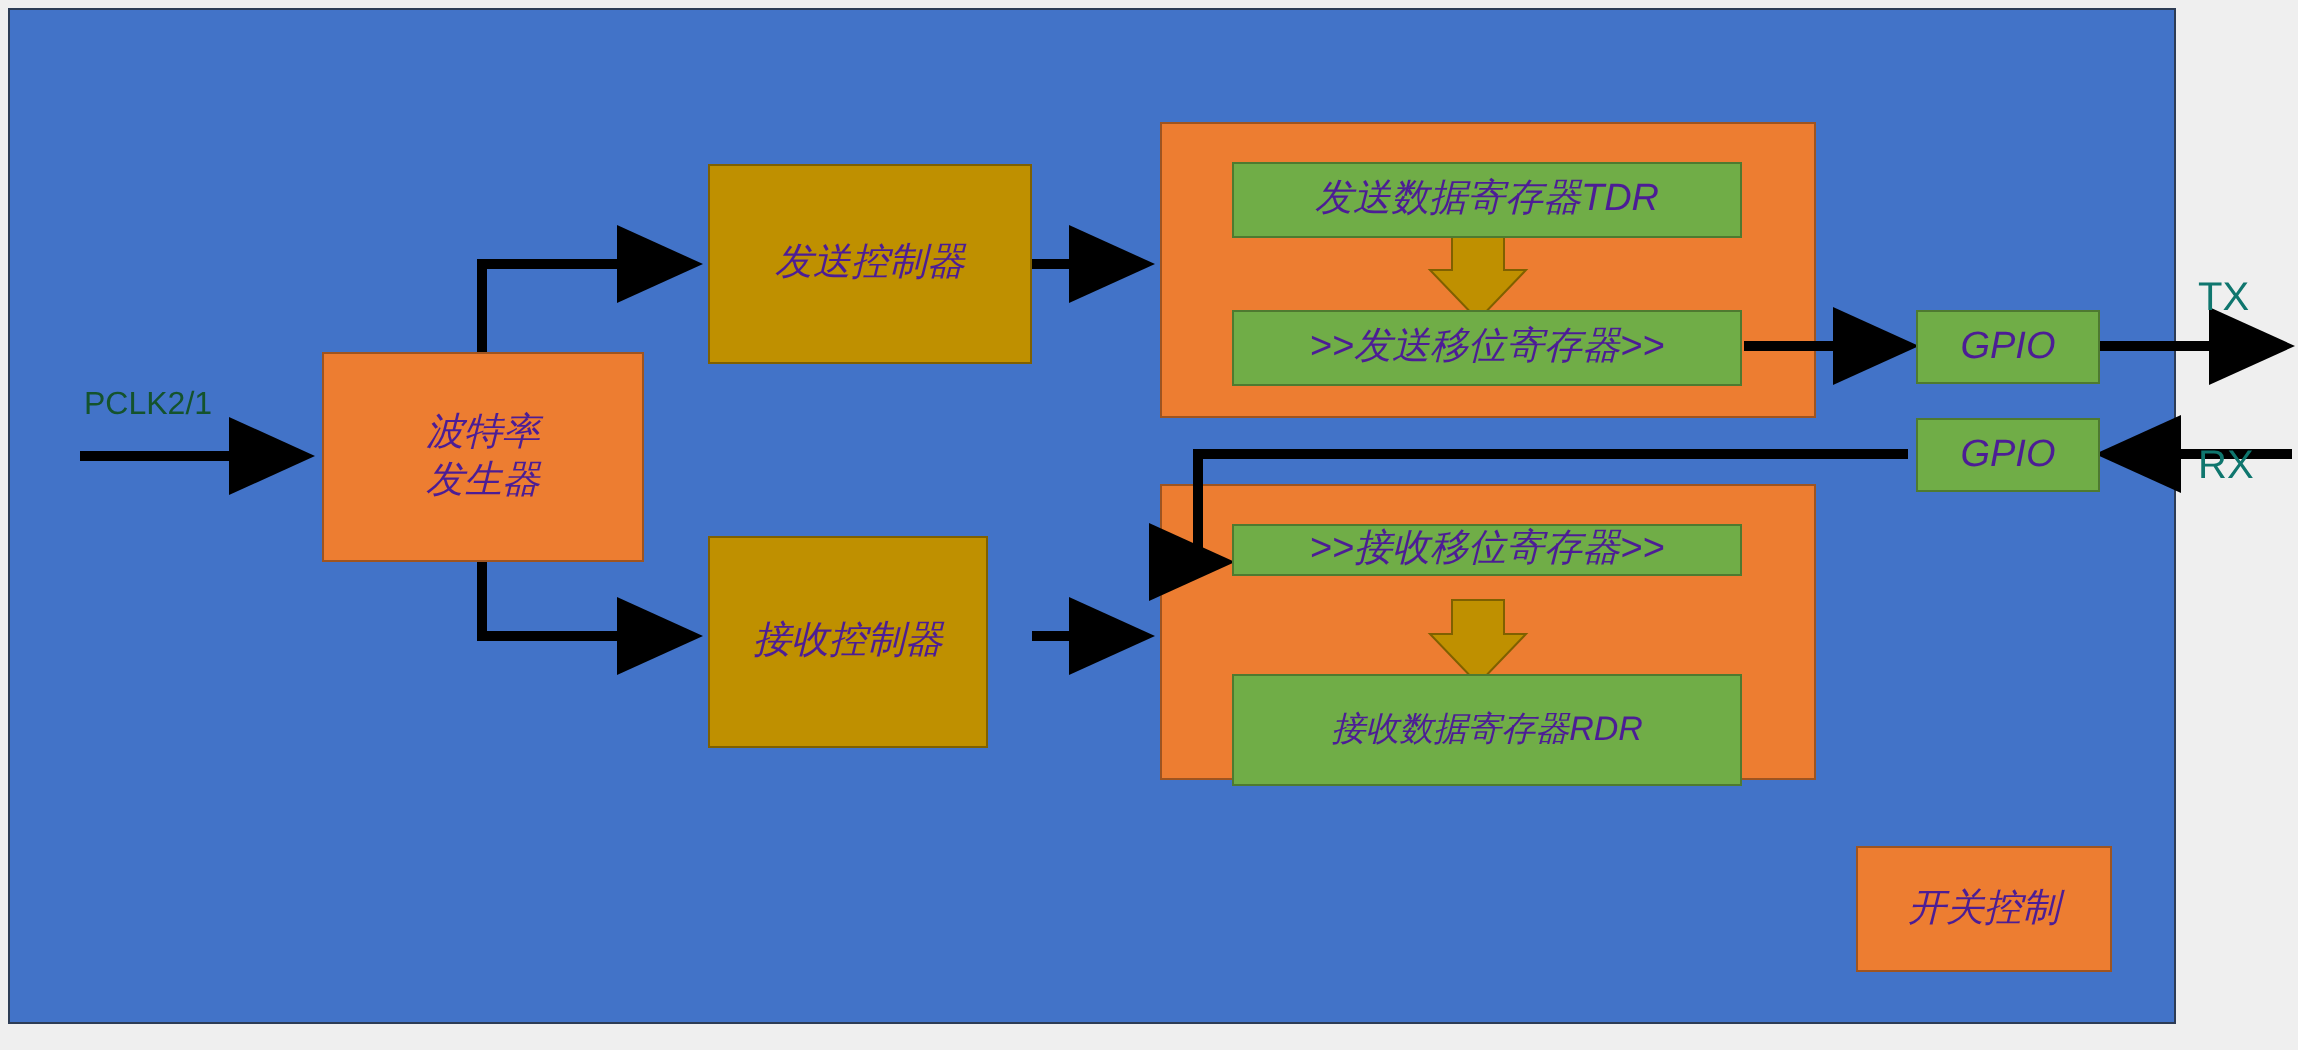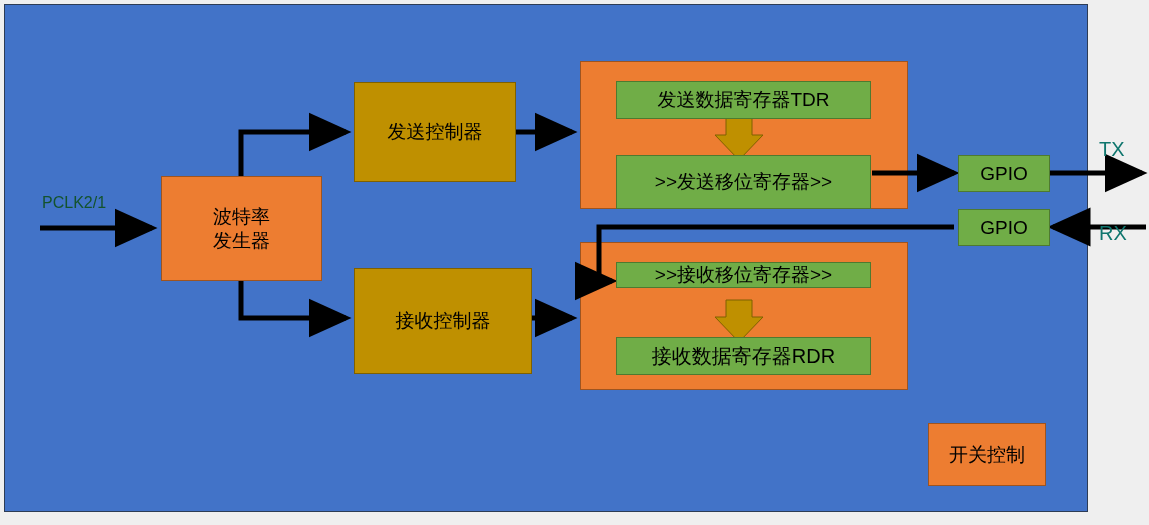--- a/index.html
+++ b/index.html
@@ -25,23 +25,24 @@
     border: 1px solid #2d3c55;
     box-sizing: border-box;
   }
   .node {
     position: absolute;
     box-sizing: border-box;
     display: flex;
     align-items: center;
     justify-content: center;
     text-align: center;
-    color: #000000;
+    color: #4c1d95;
     line-height: 1.22;
     white-space: pre-line;
+    font-style: italic;
   }
   .orange-box {
     background: #ed7d31;
     border: 1px solid #9e5420;
   }
   .gold-box {
     background: #bf9000;
     border: 1px solid #7f6000;
   }
   .green-box {
@@ -117,35 +118,35 @@
     <polygon points="726,118 752,118 752,135 763,135 739,160 715,135 726,135" fill="#bf9000" stroke="#7f6000" stroke-width="1"></polygon>
 
     <polygon points="726,300 752,300 752,317 763,317 739,342 715,317 726,317" fill="#bf9000" stroke="#7f6000" stroke-width="1"></polygon>
   </svg>
 
   <div class="node orange-box" style="left:161px; top:176px; width:161px; height:105px; font-size:19px;">波特率
 发生器</div>
 
   <div class="node gold-box" style="left:354px; top:82px; width:162px; height:100px; font-size:19px;text-align:right;">发送控制器</div>
 
-  <div class="node gold-box" style="left:354px; top:268px; width:178px; height:106px; font-size:19px;">接收控制器</div>
+  <div class="node gold-box" style="left:354px; top:268px; width:140px; height:106px; font-size:19px;">接收控制器</div>
 
   <div class="node green-box" style="left:616px; top:81px; width:255px; height:38px; font-size:19px;">发送数据寄存器TDR</div>
 
-  <div class="node green-box" style="left:616px; top:155px; width:255px; height:54px; font-size:19px;">&gt;&gt;发送移位寄存器&gt;&gt;</div>
+  <div class="node green-box" style="left:616px; top:155px; width:255px; height:38px; font-size:19px;">&gt;&gt;发送移位寄存器&gt;&gt;</div>
 
   <div class="node green-box" style="left:616px; top:262px; width:255px; height:26px; font-size:19px;">&gt;&gt;接收移位寄存器&gt;&gt;</div>
 
-  <div class="node green-box" style="left:616px; top:337px; width:255px; height:38px; font-size:20px;">接收数据寄存器RDR</div>
+  <div class="node green-box" style="left:616px; top:337px; width:255px; height:56px; font-size:17px;">接收数据寄存器RDR</div>
 
   <div class="node green-box" style="left:958px; top:155px; width:92px; height:37px; font-size:19px;">GPIO</div>
 
   <div class="node green-box" style="left:958px; top:209px; width:92px; height:37px; font-size:19px;">GPIO</div>
 
-  <div class="node orange-box" style="left:928px; top:423px; width:118px; height:63px; font-size:19px;">开关控制</div>
+  <div class="node orange-box" style="left:928px; top:423px; width:128px; height:63px; font-size:19px;">开关控制</div>
 
   <div class="pclk-label" style="left:42px; top:194px;">PCLK2/1</div>
 
   <div class="ext-label" style="left:1099px; top:138px;">TX</div>
 
   <div class="ext-label" style="left:1099px; top:222px;">RX</div>
 
 </div>
 
 </body></html>

